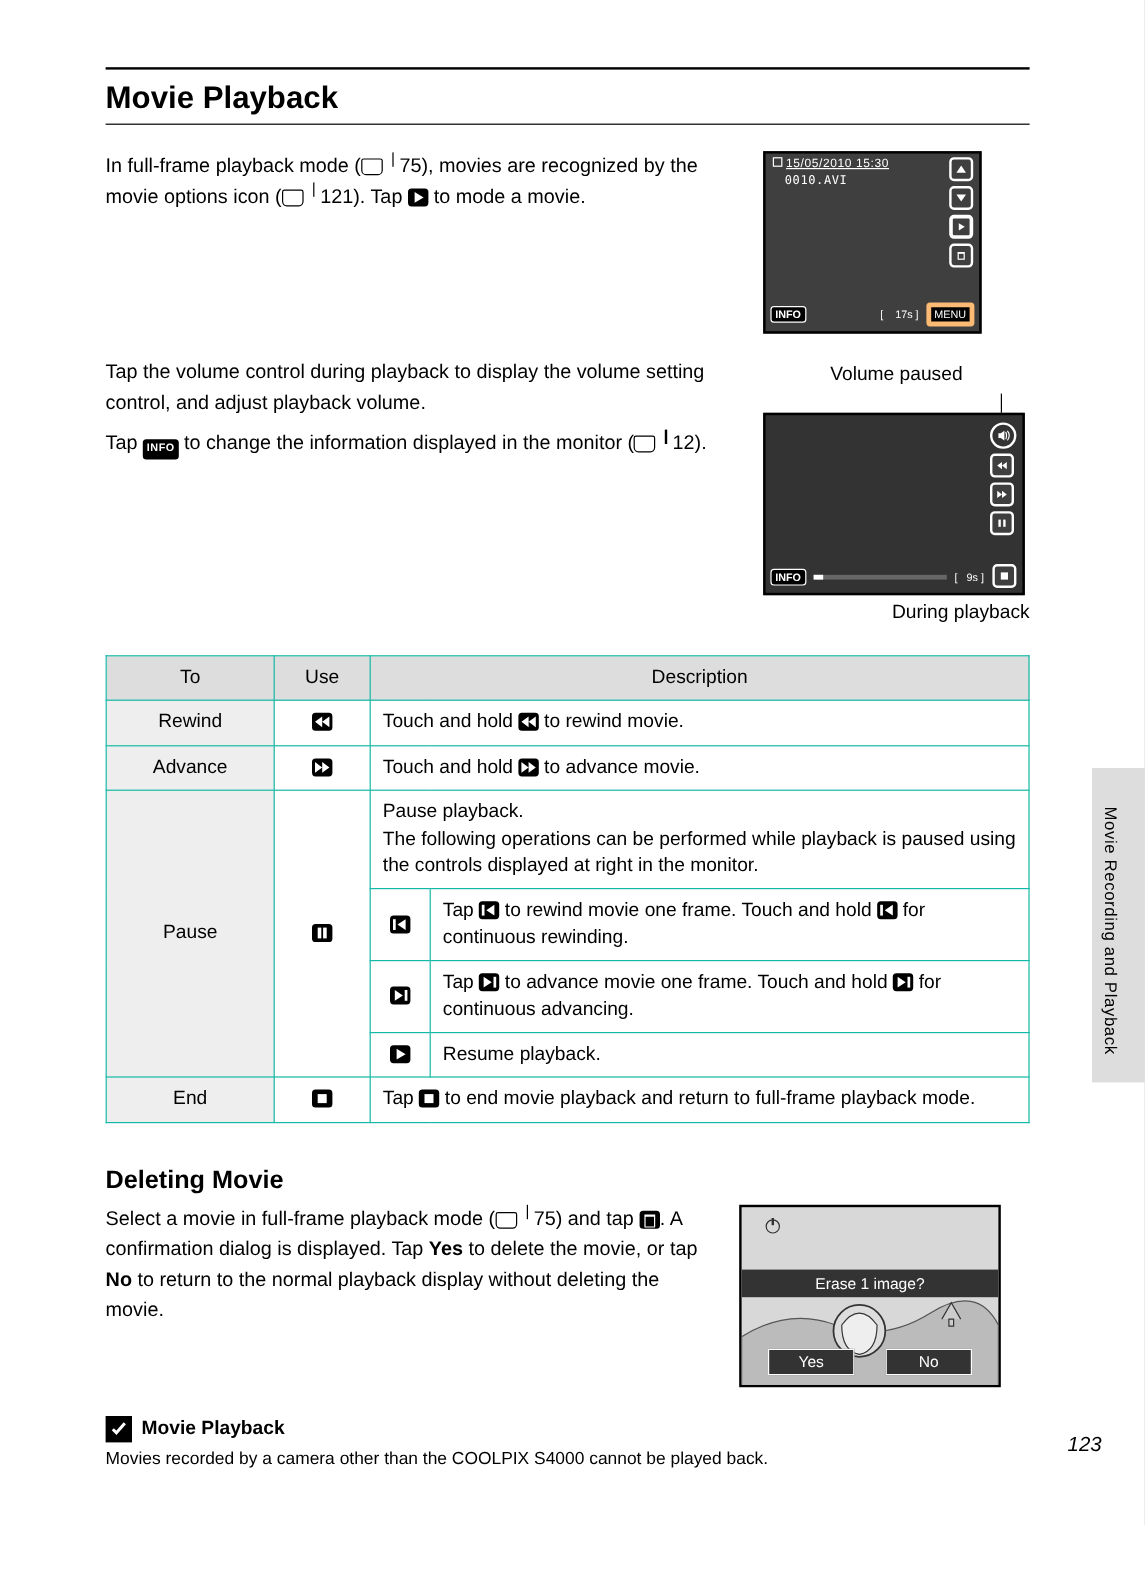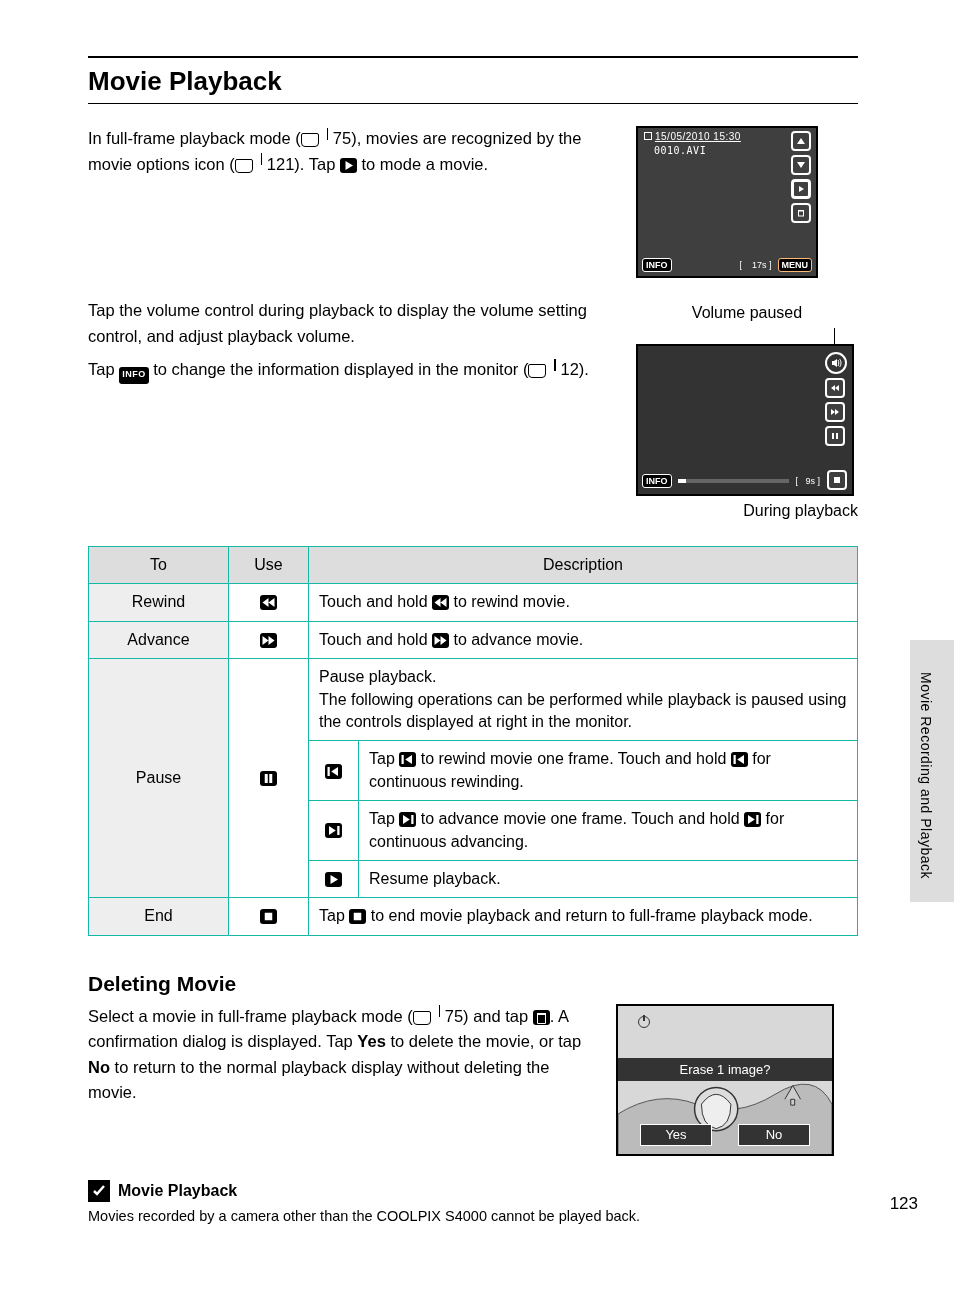--- a/index.html
+++ b/index.html
@@ -22,21 +22,21 @@
   
   
   .lcd { width: 182px; height: 152px; border: 2px solid #000; background: #3f3f3f; position: relative; color: #fff; font-size: 10px; }
   .lcd .top-line { position: absolute; left: 6px; top: 3px; font-size: 10px; letter-spacing: 0.5px; text-decoration: underline; }
   .lcd .filename { position: absolute; left: 16px; top: 17px; font-size: 10px; font-family: monospace; letter-spacing: 0.5px; }
   .lcd .right-ctrl { position: absolute; right: 5px; top: 3px; display: flex; flex-direction: column; gap: 4px; }
   .ctrl-btn { width: 20px; height: 20px; border: 2px solid #fff; border-radius: 4px; background: #3f3f3f; display: flex; align-items: center; justify-content: center; }
   .ctrl-btn svg { width: 10px; height: 10px; fill: #fff; }
   .lcd .bottom-bar { position: absolute; bottom: 4px; left: 4px; right: 4px; display: flex; align-items: center; gap: 6px; font-size: 9px; }
   .info-badge { background: #000; border: 1px solid #fff; padding: 1px 3px; border-radius: 3px; font-weight: bold; font-size: 9px; }
-  .menu-badge { background: #000; border: 1px solid #fdba74; padding: 1px 3px; border-radius: 3px; font-weight: bold; font-size: 9px; margin-left: auto; }
+  .menu-badge { background: #000; border: 4px solid #fdba74; padding: 1px 3px; border-radius: 3px; font-weight: normal; font-size: 9px; margin-left: auto; }
   .prog { flex: 1; height: 4px; background: #666; position: relative; }
   .prog::after { content: ""; position: absolute; left: 0; top: 0; width: 8px; height: 100%; background: #fff; }
   
   .lcd2 { width: 218px; height: 152px; border: 2px solid #000; background: #333; position: relative; }
   .lcd2 .right-ctrl { position: absolute; right: 5px; top: 6px; display: flex; flex-direction: column; gap: 4px; }
   .lcd2 .bottom { position: absolute; bottom: 6px; left: 4px; right: 32px; display: flex; align-items: center; gap: 6px; font-size: 9px; color: #fff; }
   .speaker { width: 22px; height: 22px; border: 2px solid #fff; border-radius: 11px; display: flex; align-items: center; justify-content: center; }
   
   .figcap { font-size: 16px; text-align: center; margin: 6px 0; }
   .vol-ptr { width: 1px; height: 16px; background: #000; margin: 0 0 0 198px; }
@@ -61,21 +61,21 @@
   .dlg-no { right: 22px; }
   .power { position: absolute; left: 20px; top: 10px; width: 12px; height: 12px; border: 1.5px solid #333; border-radius: 50%; }
   .power::after { content: ""; position: absolute; left: 4px; top: -2px; width: 1.5px; height: 6px; background: #333; }
   
   .note-block { margin-top: 24px; }
   .note-head { display: flex; align-items: center; gap: 8px; font-weight: bold; font-size: 16px; margin-bottom: 4px; }
   .note-check { width: 22px; height: 22px; background: #000; display: flex; align-items: center; justify-content: center; }
   .note-check svg { fill: #fff; width: 14px; height: 14px; }
   .note-text { font-size: 14.5px; line-height: 1.5; }
   
-  .pagenum { position: absolute; right: 36px; bottom: 100px; font-size: 17px; }
+  .pagenum { position: absolute; right: 36px; bottom: 100px; font-style: italic; font-size: 17px; }
   
   .side-tab { position: absolute; right: 0; top: 640px; width: 44px; height: 262px; background: #ddd; }
   .side-label { position: absolute; right: 20px; top: 672px; writing-mode: vertical-rl; font-size: 14px; letter-spacing: 0.5px; }
   
   b.yes { font-weight: bold; }
 </style>
 </head>
 <body>
 
 <div class="page">

